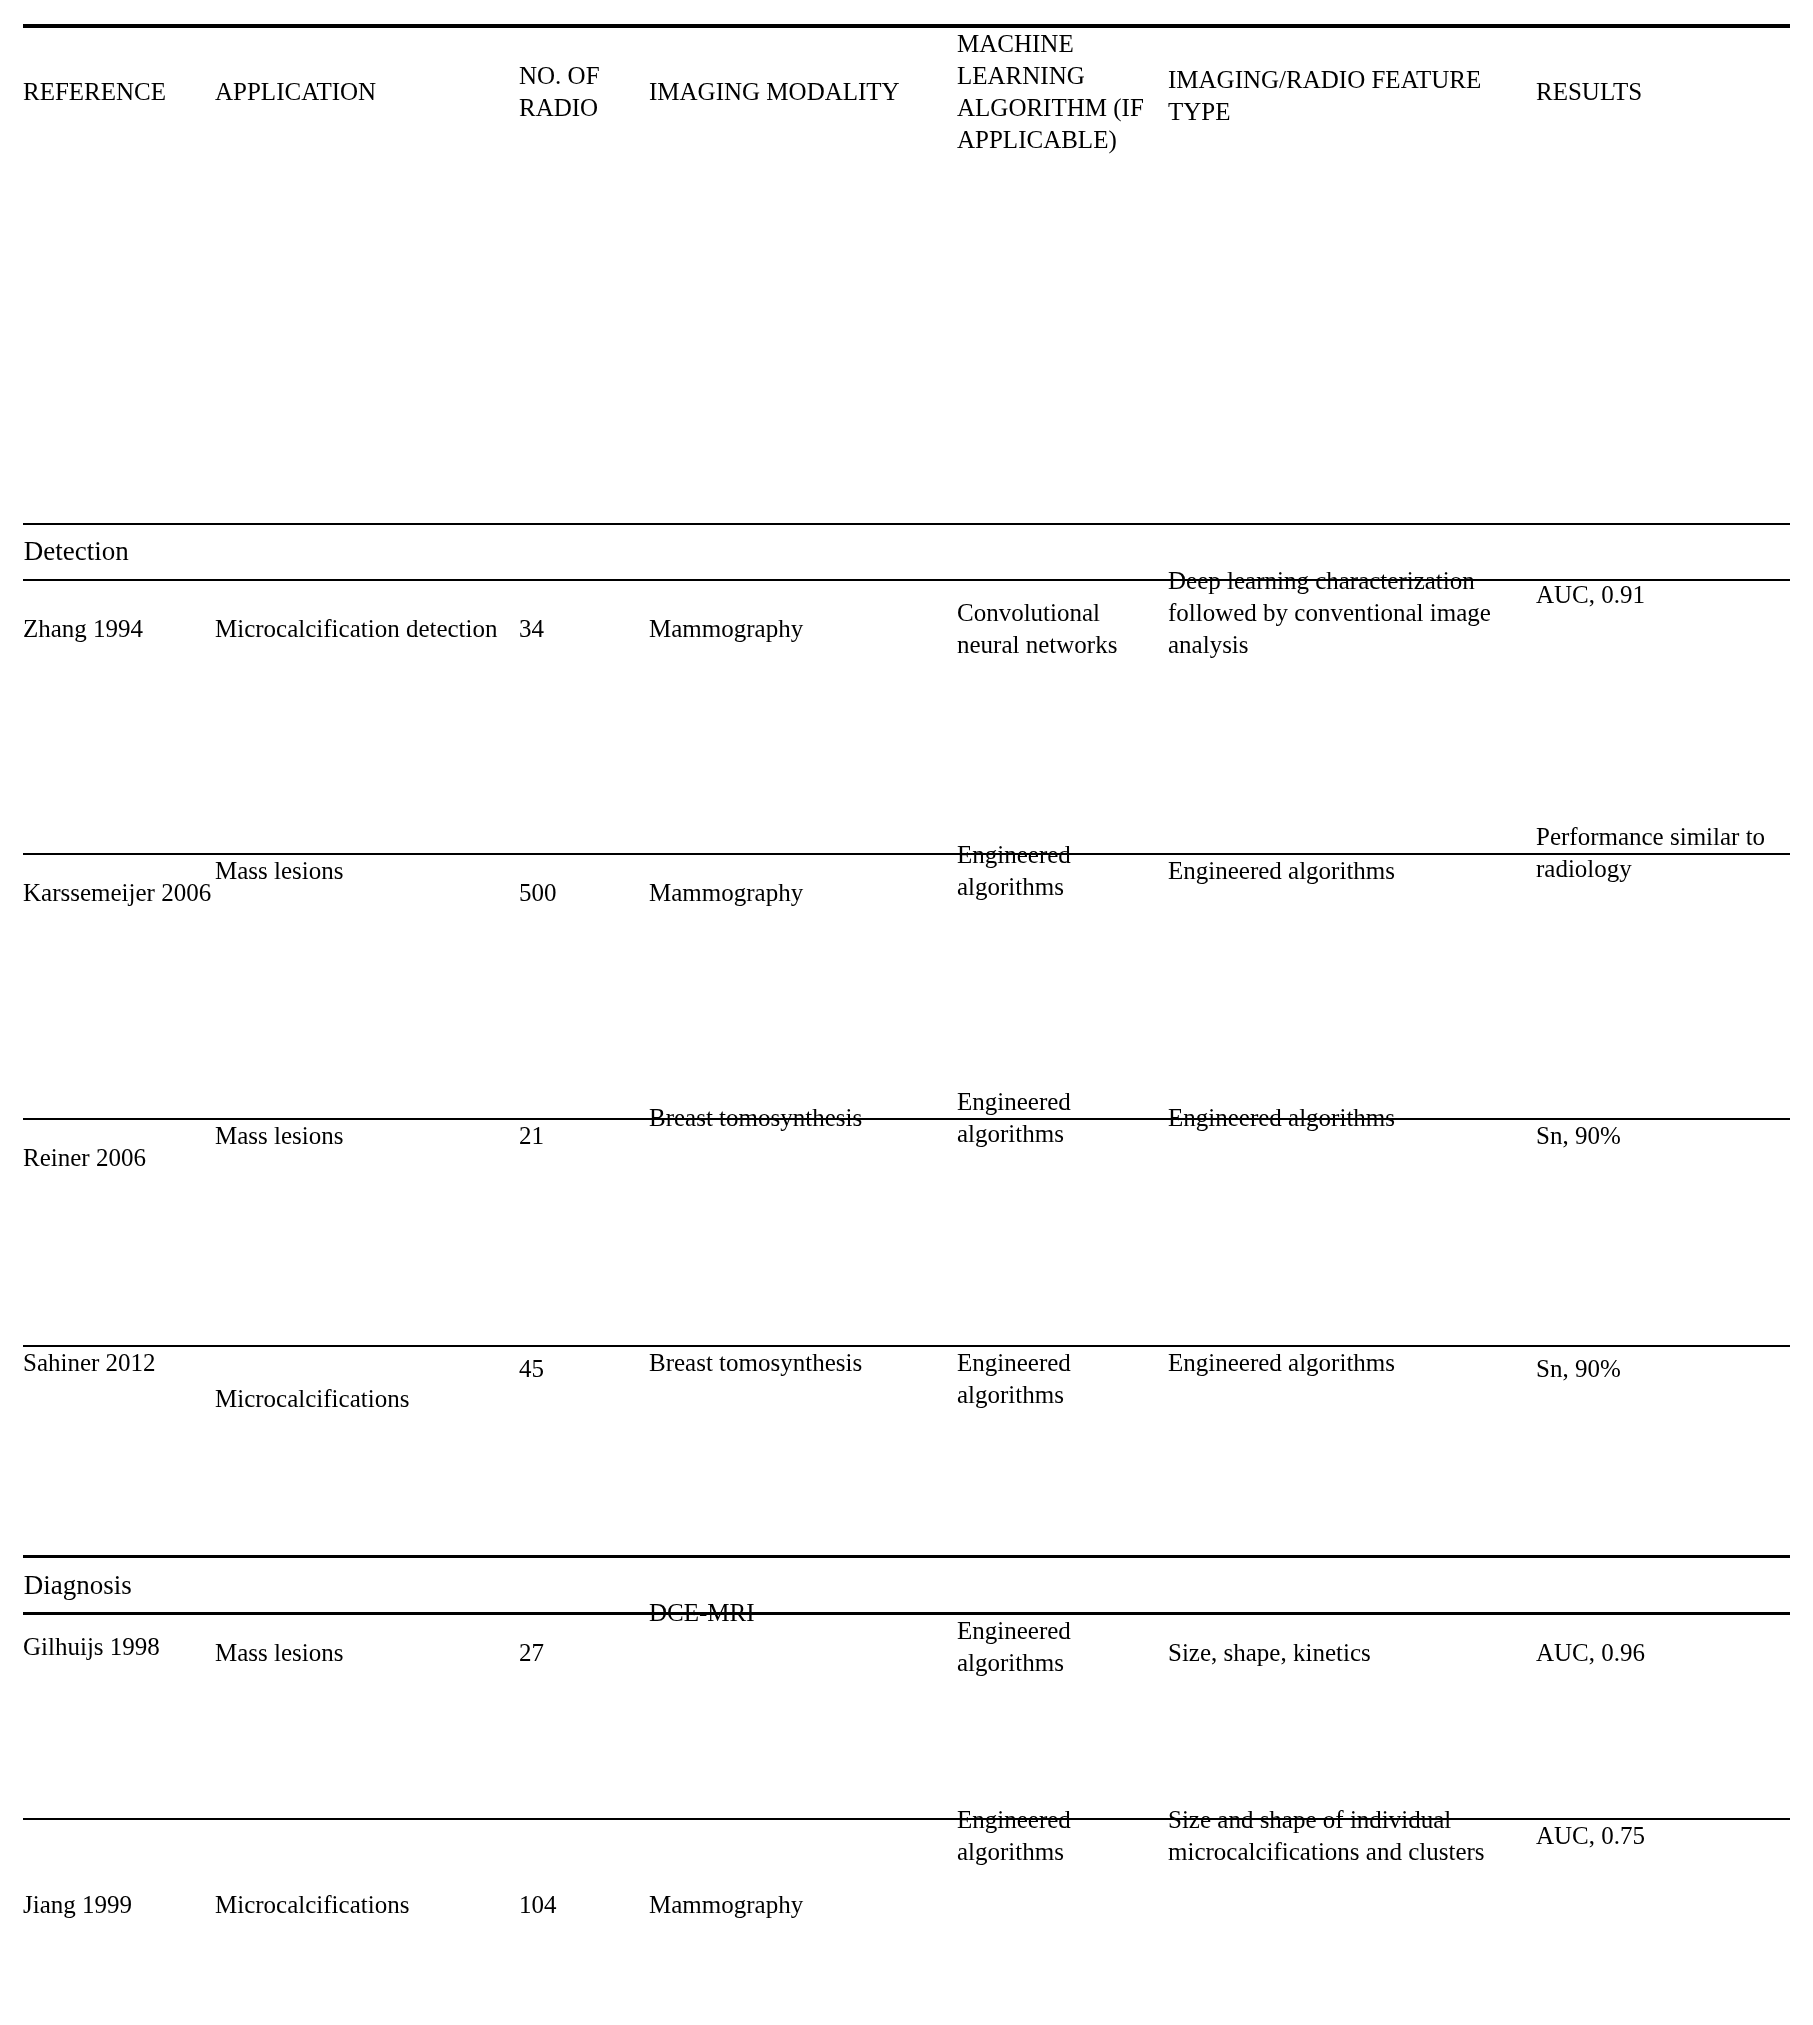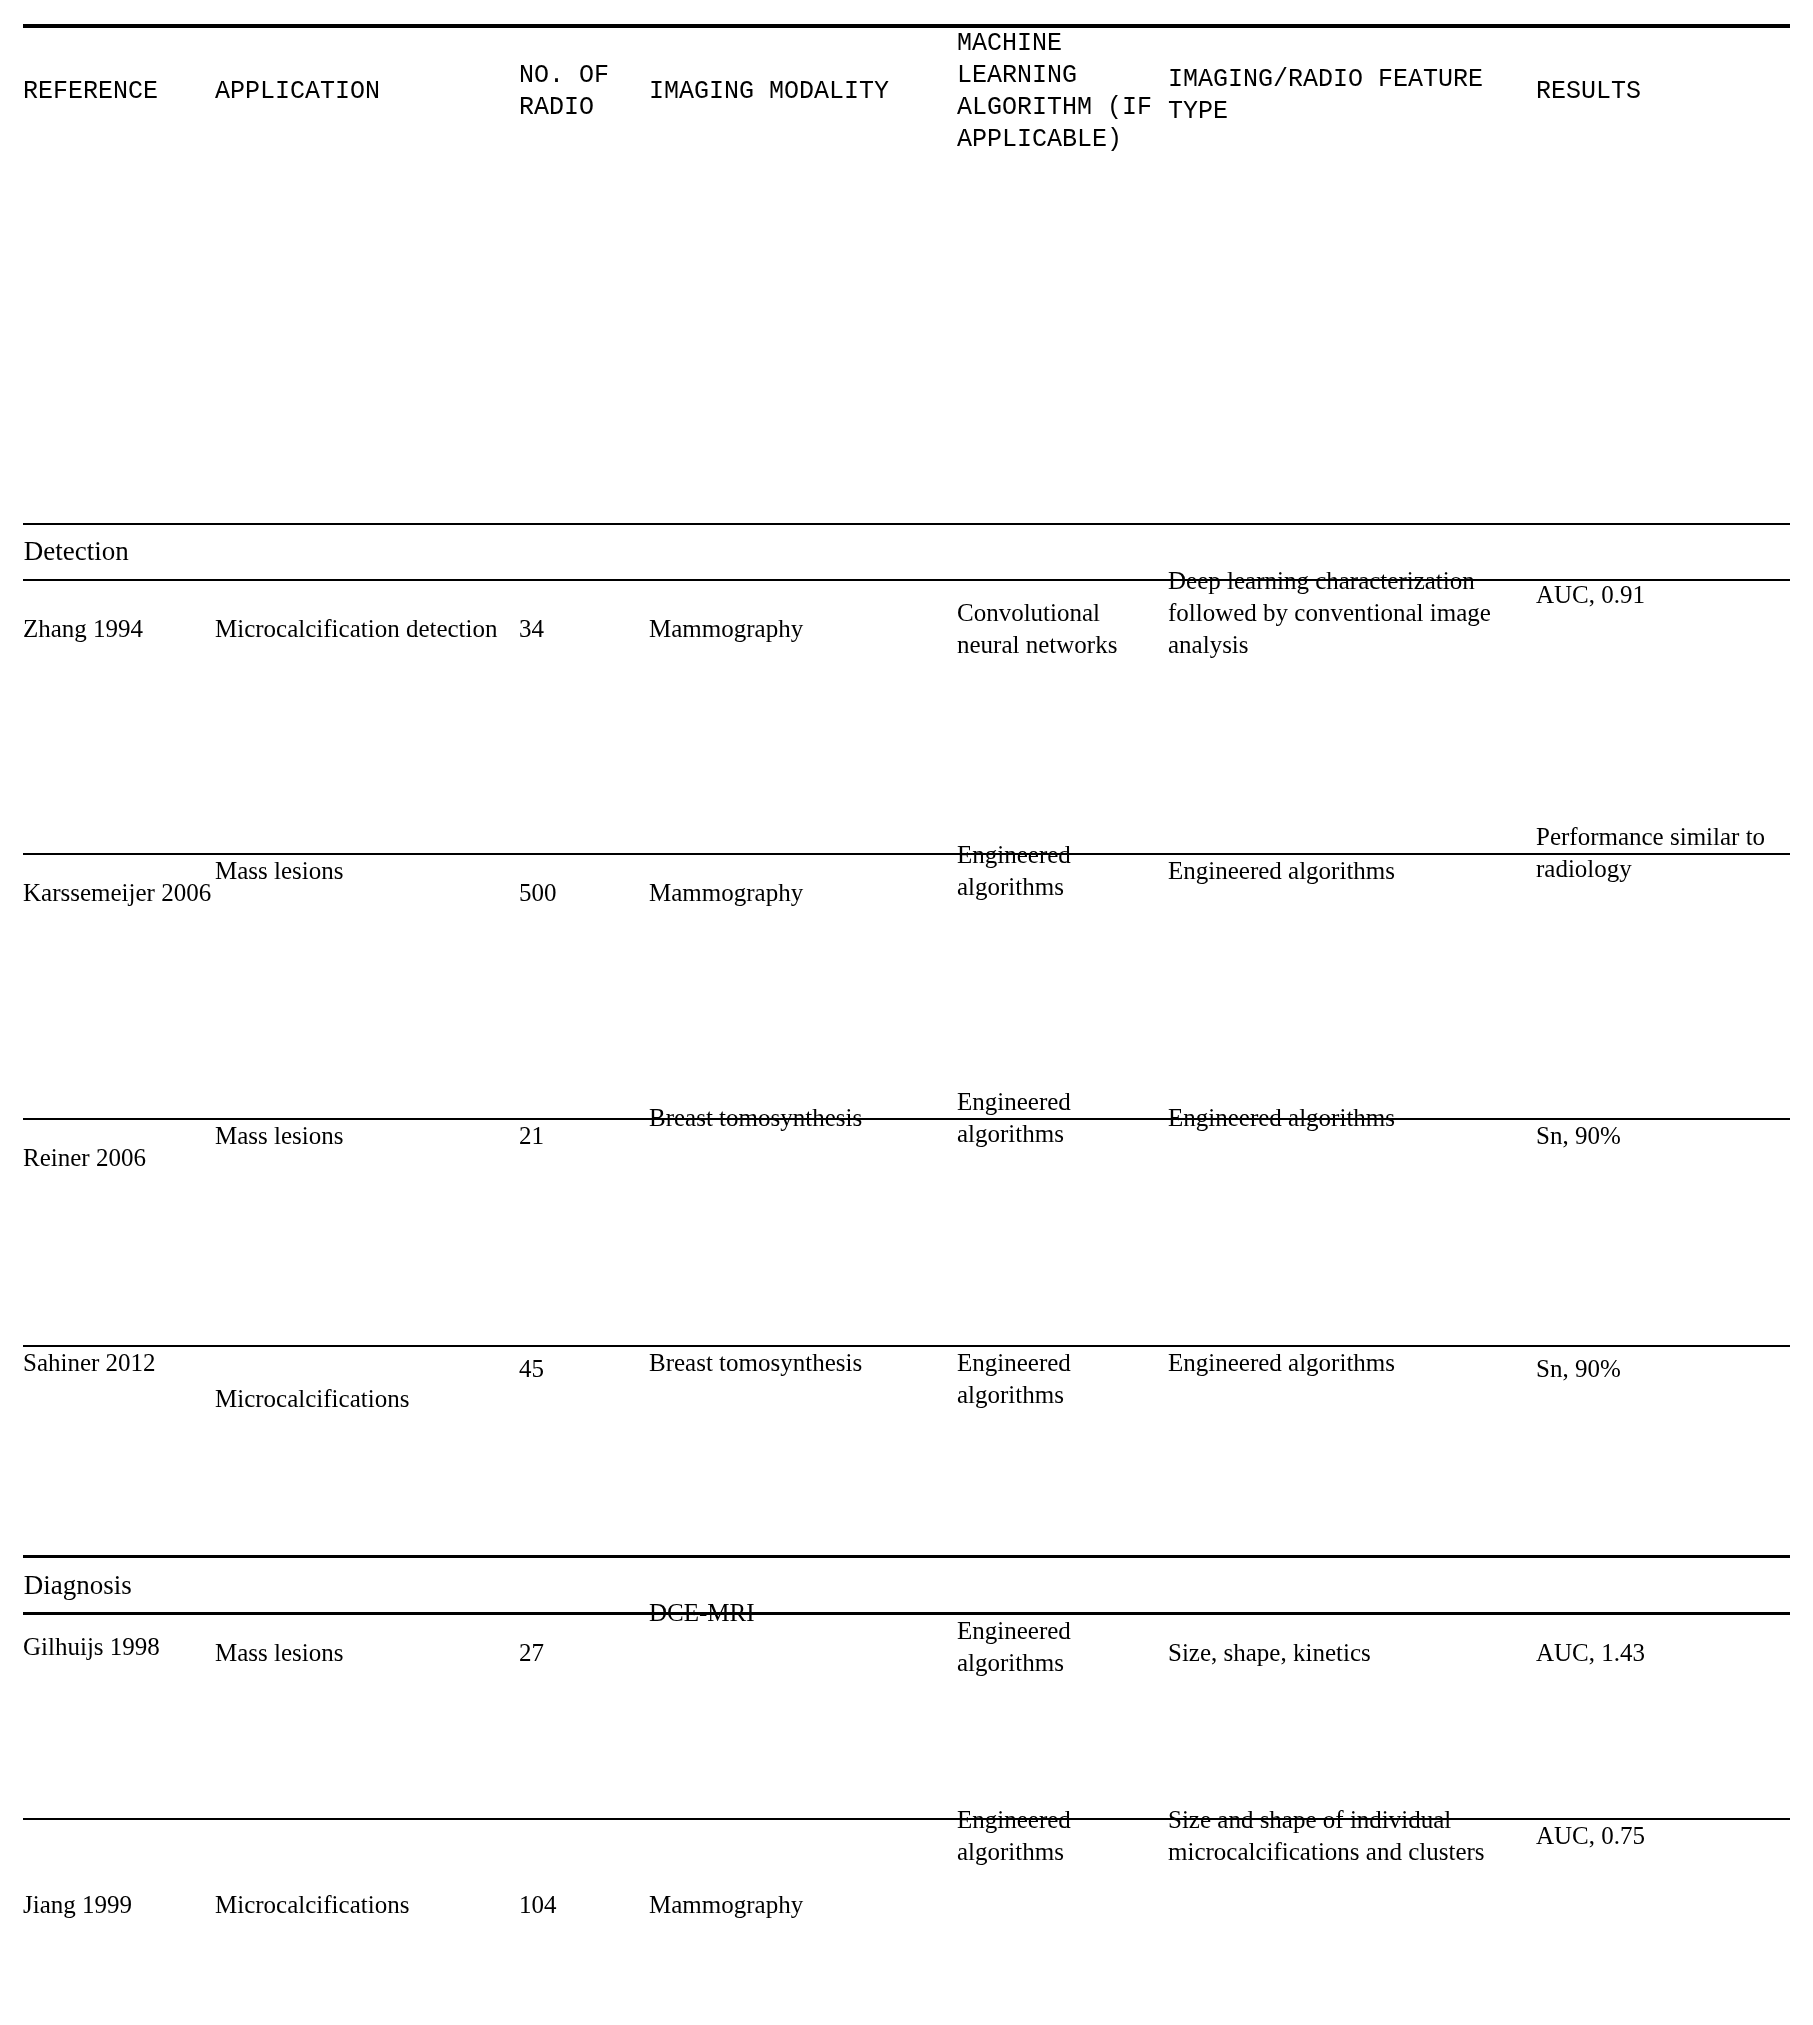--- a/index.html
+++ b/index.html
@@ -56,21 +56,20 @@
   col.c-modality    { width: 308px; }
   col.c-ml          { width: 211px; }
   col.c-feature     { width: 368px; }
   col.c-results     { width: 256px; }
 
   
   .header-block { height: 495px; position: relative; }
   .header-block table.tbl td {
     vertical-align: middle;
     padding-right: 2.4px;
-    font-family: Liberation Mono, monospace;
   }
   .header-block td .hwrap { display: block; }
 
   
   .section-row {
     height: 54px;
     display: flex;
     align-items: center;
     font-size: 27px;
     line-height: 1.0;
@@ -344,21 +343,21 @@
         <td class="va-mid">
               <span class="cell nudge-up-2">DCE-MRI</span>
             </td>
         <td class="va-mid">
               <span class="cell">Engineered algorithms</span>
             </td>
         <td class="va-mid">
               <span class="cell nudge-down-1">Size, shape, kinetics</span>
             </td>
         <td class="va-mid">
-              <span class="cell nudge-down-1">AUC, 1.43</span>
+              <span class="cell nudge-down-1">AUC, 0.96</span>
             </td>
       </tr>
     </tbody>
       </table>
   </div>
   <span class="rule rule-thin"></span>
 
   <div class="body-row h-jiang">
     <table class="tbl">
       <colgroup>

